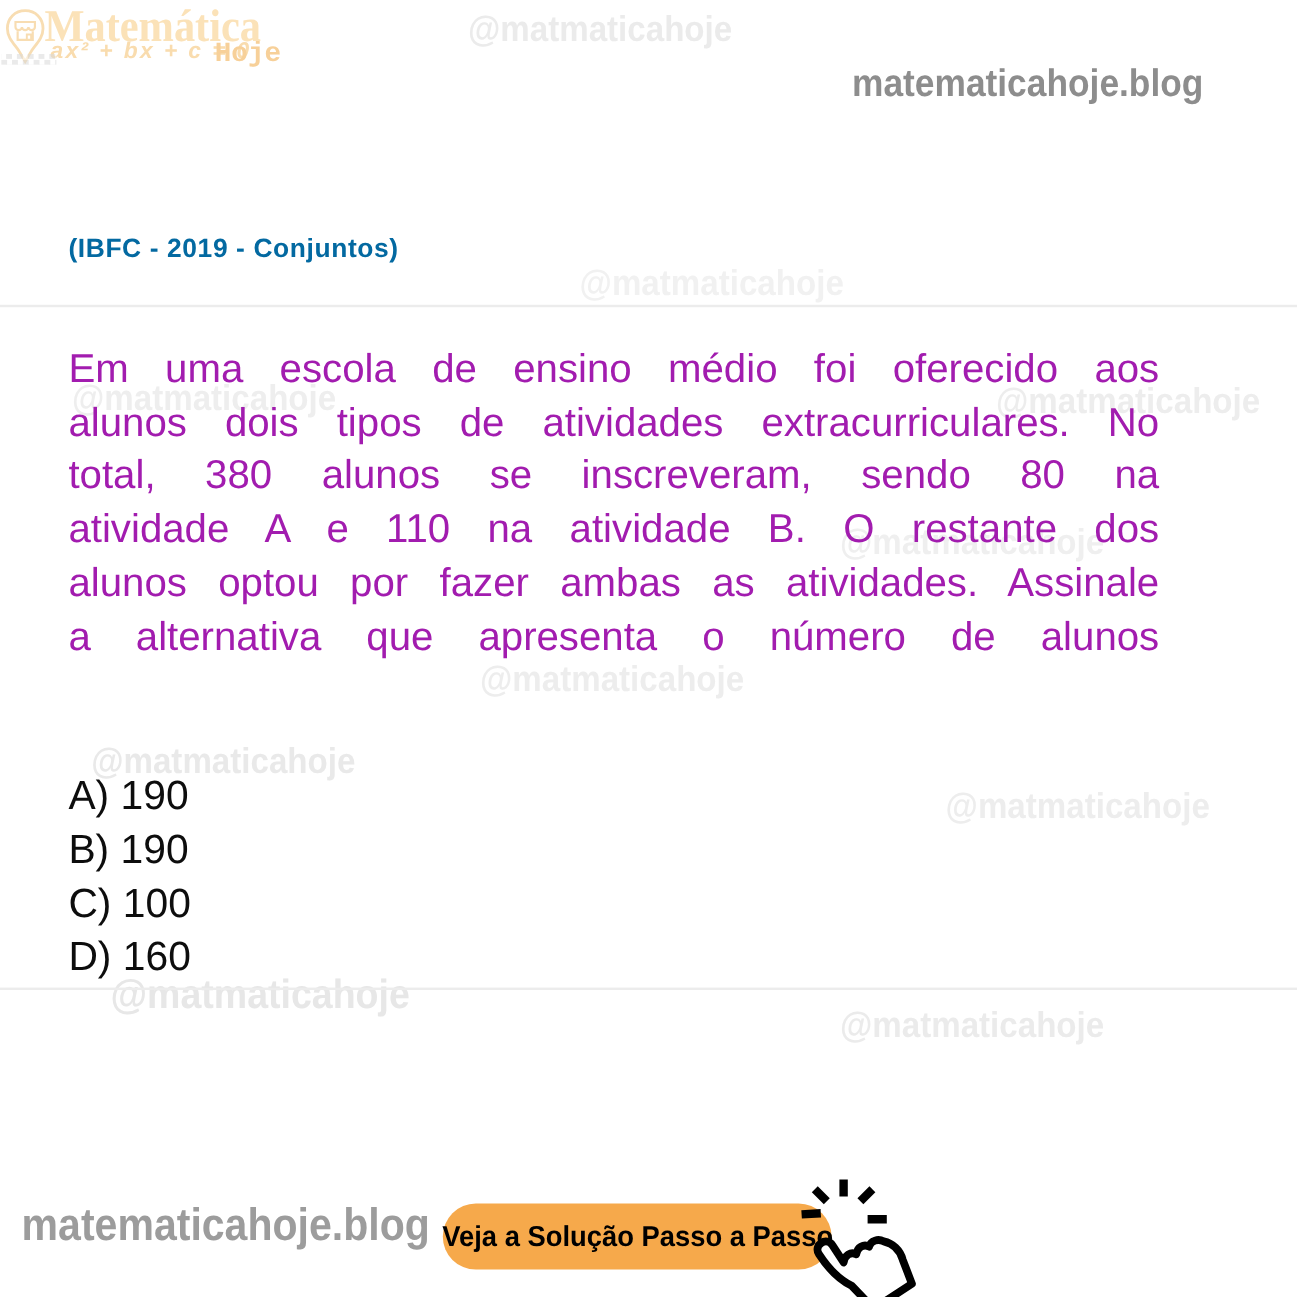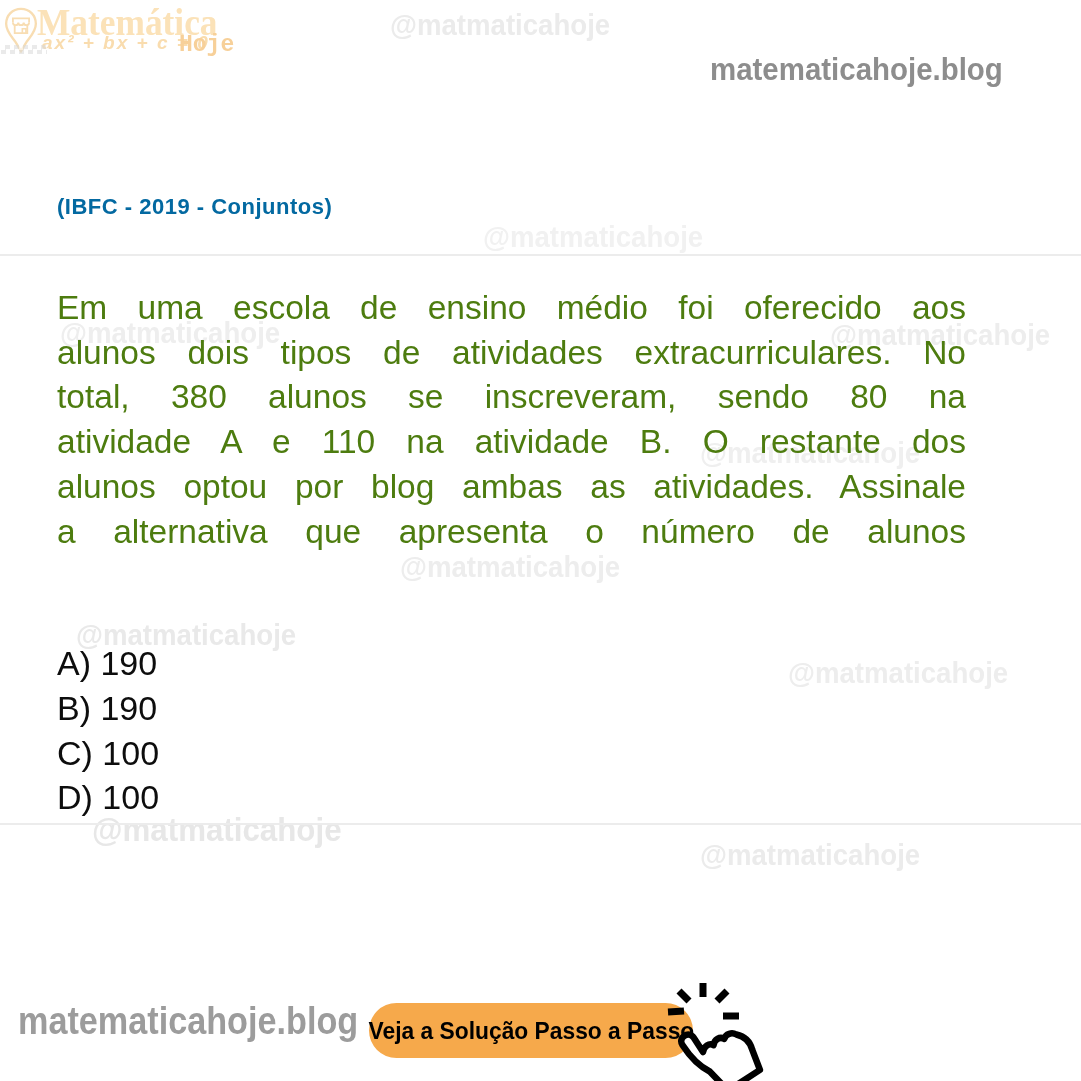--- a/index.html
+++ b/index.html
@@ -49,21 +49,21 @@
 
   
   .q-source{
     position:absolute;left:57px;top:194px;font-size:22px;font-weight:bold;
     color:#0369a1;white-space:nowrap;letter-spacing:.5px;
   }
   .divider{position:absolute;left:0;width:1081px;height:2px;background:#ececec;}
   .divider.top{top:254px;}
   .divider.bottom{top:823px;}
 
-  .q-text{position:absolute;left:57px;top:286px;width:909px;font-size:33.5px;color:#4d7c0f;}
+  .q-text{position:absolute;left:57px;top:286px;width:909px;font-size:33.5px;color:#a21caf;}
   .q-line{text-align:justify;text-align-last:justify;line-height:44.7px;white-space:normal;}
   .q-line.last{text-align-last:left;}
 
   .q-options{position:absolute;left:57px;top:641px;font-size:34px;color:#0d0d0d;}
   .q-option{line-height:44.8px;}
 
   
   .cta{
     position:absolute;left:357px;top:1003px;width:324px;height:55px;
     border-radius:28px;border:none;cursor:pointer;
@@ -111,29 +111,29 @@
 
   <div class="q-source">(IBFC - 2019 - Conjuntos)</div>
 
   <div class="divider top"></div>
 
   <div class="q-text">
     <div class="q-line">Em uma escola de ensino médio foi oferecido aos</div>
     <div class="q-line">alunos dois tipos de atividades extracurriculares. No</div>
     <div class="q-line">total, 380 alunos se inscreveram, sendo 80 na</div>
     <div class="q-line">atividade A e 110 na atividade B. O restante dos</div>
-    <div class="q-line">alunos optou por blog ambas as atividades. Assinale</div>
+    <div class="q-line">alunos optou por fazer ambas as atividades. Assinale</div>
     <div class="q-line">a alternativa que apresenta o número de alunos</div>
   </div>
 
   <div class="q-options">
     <div class="q-option">A) 190</div>
     <div class="q-option">B) 190</div>
     <div class="q-option">C) 100</div>
-    <div class="q-option">D) 100</div>
+    <div class="q-option">D) 160</div>
   </div>
 
   <div class="divider bottom"></div>
 
   <div class="site-bottom">matematicahoje.blog</div>
 
   <button class="cta" style="background:#F6A94B;">
     <span>Veja a Solução Passo a Passo</span>
   </button>
 

